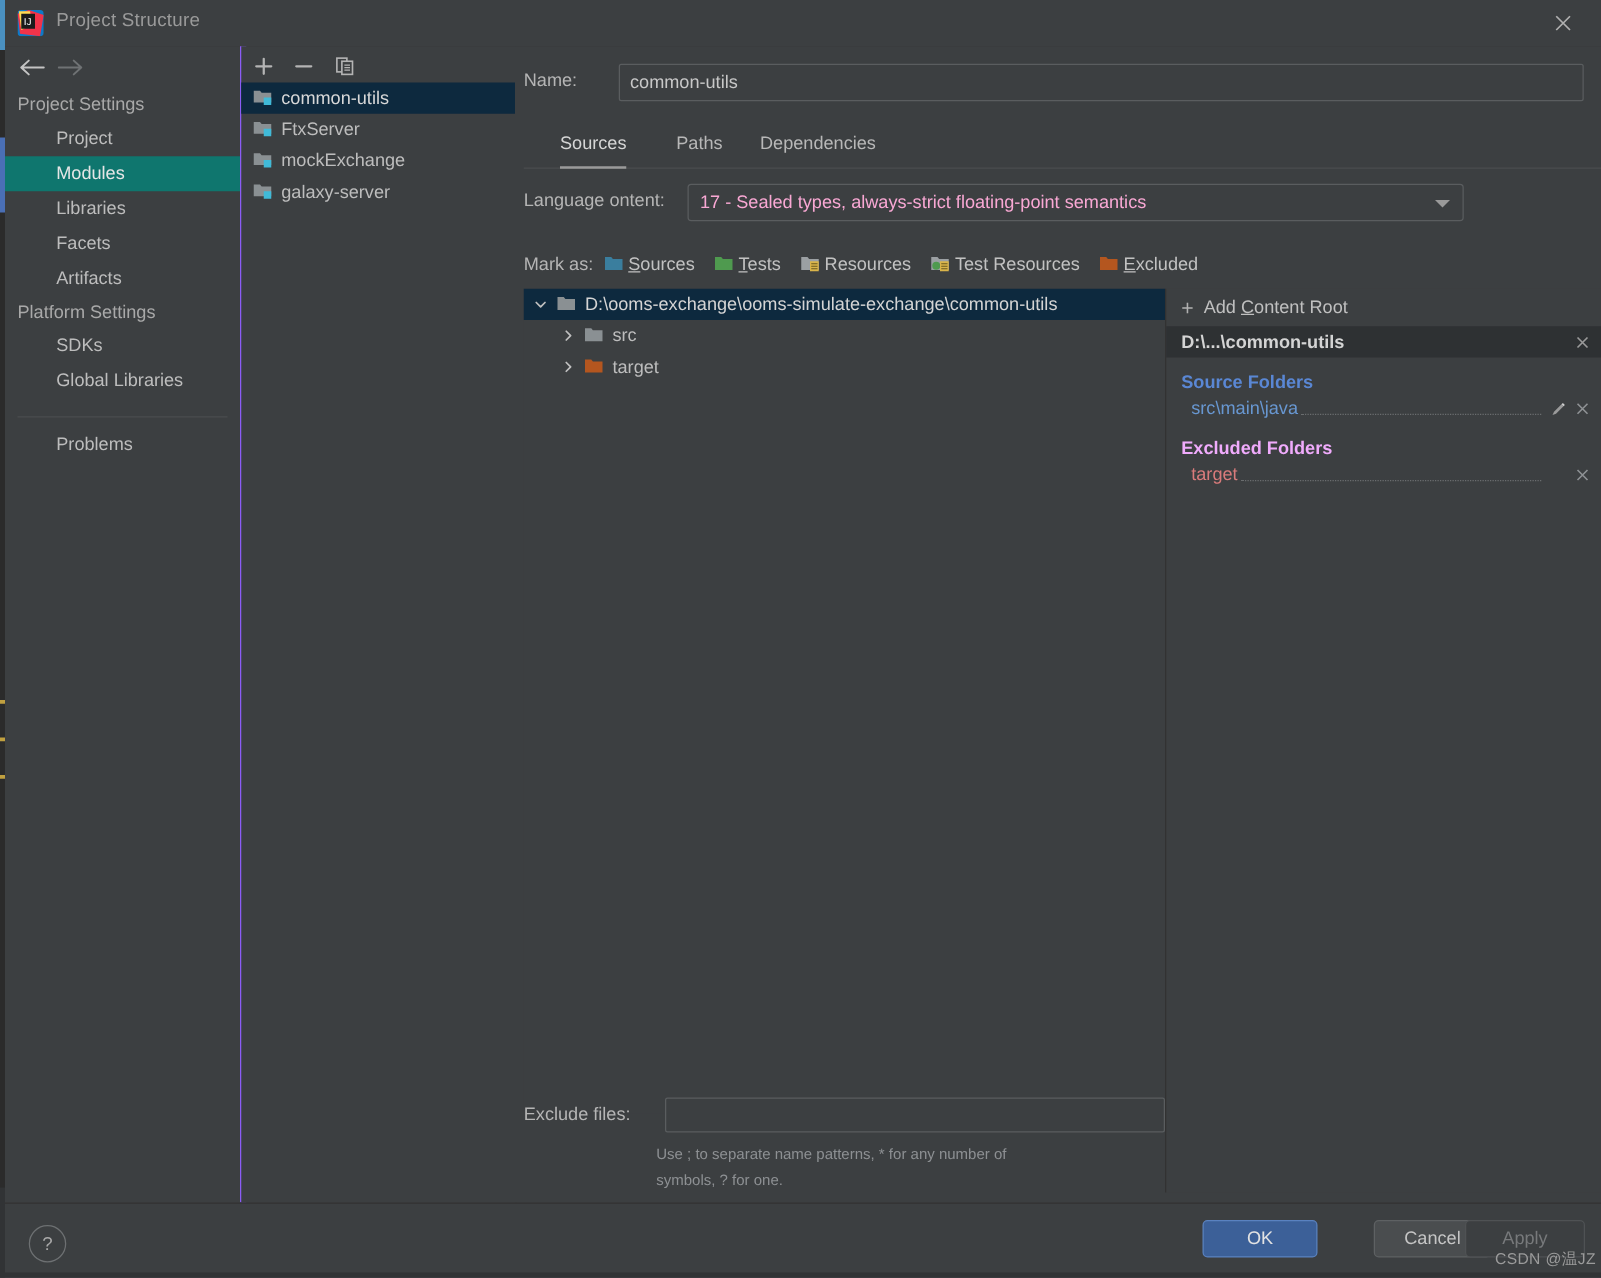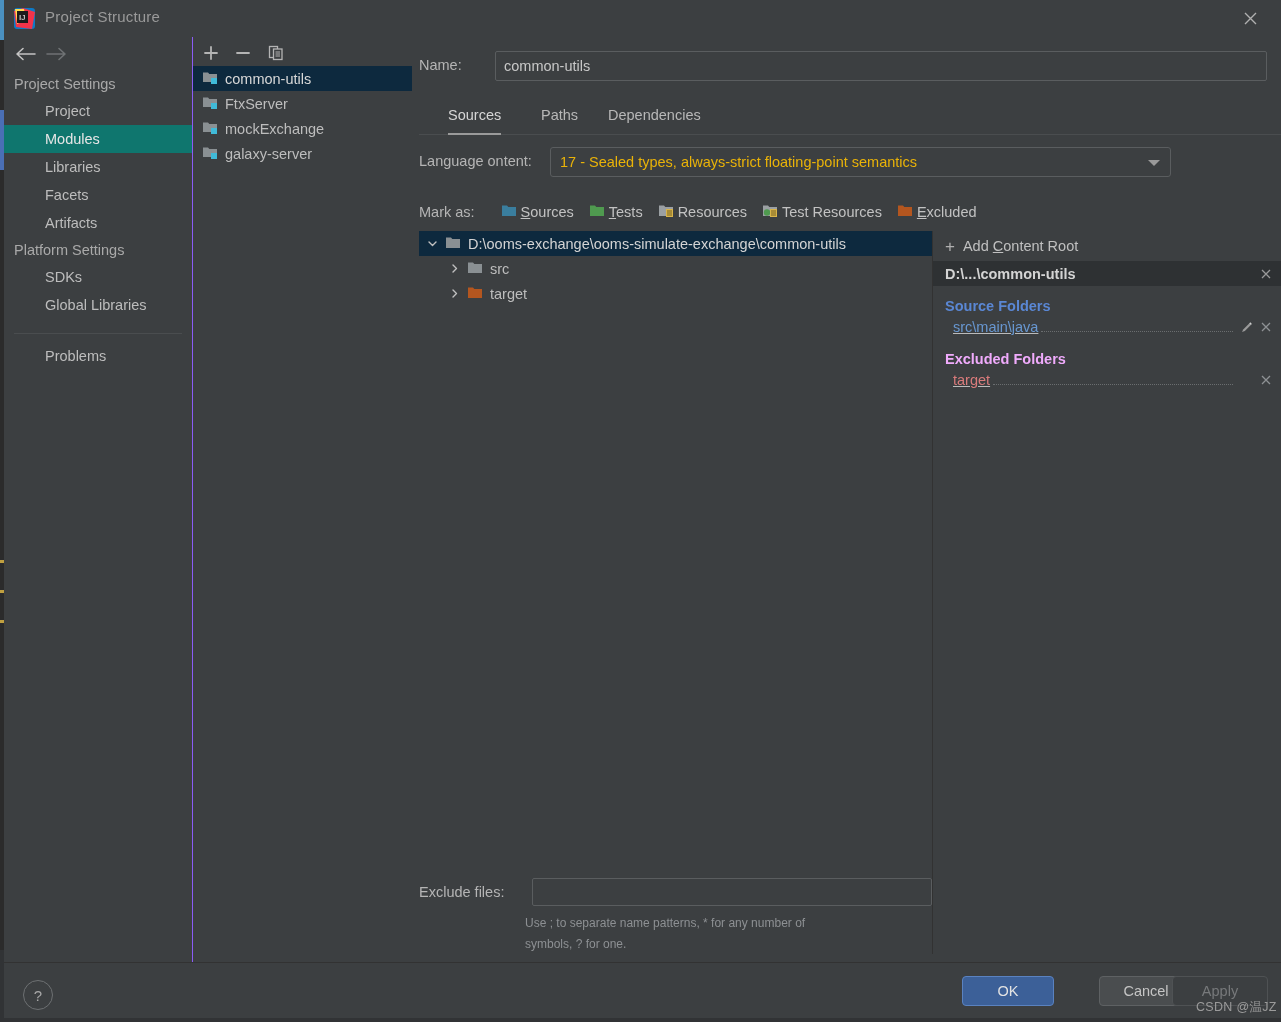--- a/index.html
+++ b/index.html
@@ -62,26 +62,26 @@
              padding:0 8px;box-sizing:border-box;font-family:inherit;outline:none;}
 
   .tabs{position:absolute;left:7px;top:63px;width:862px;height:34px;border-bottom:1px solid #4a4d4f;}
   .tab{position:absolute;top:0;height:33px;line-height:30px;font-size:14.5px;color:#b8b8b8;cursor:default;}
   .tab.active{color:#d6d6d6;border-bottom:2px solid #9a9a9a;}
 
   .langrow{position:absolute;left:7px;top:110px;width:862px;height:30px;}
   .langlabel{position:absolute;left:0;top:6px;font-size:14.5px;color:#b5b5b5;}
   .langsel{position:absolute;left:131px;top:0;width:621px;height:30px;background:#3c3f41;
            border:1px solid #5a5d5f;border-radius:3px;box-sizing:border-box;}
-  .langsel .val{position:absolute;left:9px;top:6px;font-size:14.5px;color:#eab308;white-space:nowrap;}
+  .langsel .val{position:absolute;left:9px;top:6px;font-size:14.5px;color:#f9a8d4;white-space:nowrap;}
   .langsel .arr{position:absolute;right:10px;top:12px;width:0;height:0;
                 border-left:6px solid transparent;border-right:6px solid transparent;border-top:6px solid #9a9a9a;}
 
   .markrow{position:absolute;left:7px;top:163px;width:862px;height:24px;display:flex;align-items:center;}
-  .marklabel{font-size:14.5px;color:#b5b5b5;margin-right:26px;}
+  .marklabel{font-size:14.5px;color:#b5b5b5;margin-right:8px;}
   .markitem{display:flex;align-items:center;margin-right:15px;cursor:default;}
   .markitem .mtxt{margin-left:4px;font-size:14.5px;color:#c2c2c2;}
   .mn{text-decoration:underline;}
 
   
   .tree{position:absolute;left:7px;top:194px;width:513px;height:660px;background:#3c3f41;}
   .trow{height:25px;display:flex;align-items:center;cursor:default;}
   .trow.sel{background:#0d293e;}
   .trow .tw{width:26px;display:flex;align-items:center;justify-content:center;}
   .trow .tlabel{margin-left:7px;font-size:14.5px;color:#bdbdbd;}
@@ -105,21 +105,21 @@
   .roothdr{height:25px;background:#2e3133;display:flex;align-items:center;
            padding:0 8px 0 12px;}
   .roothdr .rtitle{flex:1;font-size:14.5px;font-weight:bold;color:#d4d4d4;}
   .roothdr .rclose{width:16px;height:16px;display:flex;align-items:center;justify-content:center;cursor:default;}
 
   .grouphdr{margin:12px 0 1px 12px;font-size:14.5px;font-weight:bold;}
   .grouphdr.src{color:#5a87d4;}
   .grouphdr.exc{color:#f0abfc;margin-left:12px;}
 
   .folderrow{position:relative;height:24px;display:flex;align-items:center;padding-left:20px;
-             padding-right:8px;text-decoration:underline;}
+             padding-right:8px;}
   .folderrow .fname{font-size:14.5px;white-space:nowrap;}
   .folderrow.src .fname{color:#6897d1;}
   .folderrow.exc .fname{color:#d97b7b;}
   .folderrow .leader{flex:1;height:1px;margin:0 3px;align-self:flex-end;margin-bottom:7px;
                      border-bottom:1px dotted #6a6d6f;}
   .folderrow .act{width:17px;height:17px;display:flex;align-items:center;justify-content:center;
                   cursor:default;margin-left:2px;}
 
   
   .footer{position:absolute;left:4px;top:962px;width:1277px;height:56px;background:#3c3f41;

